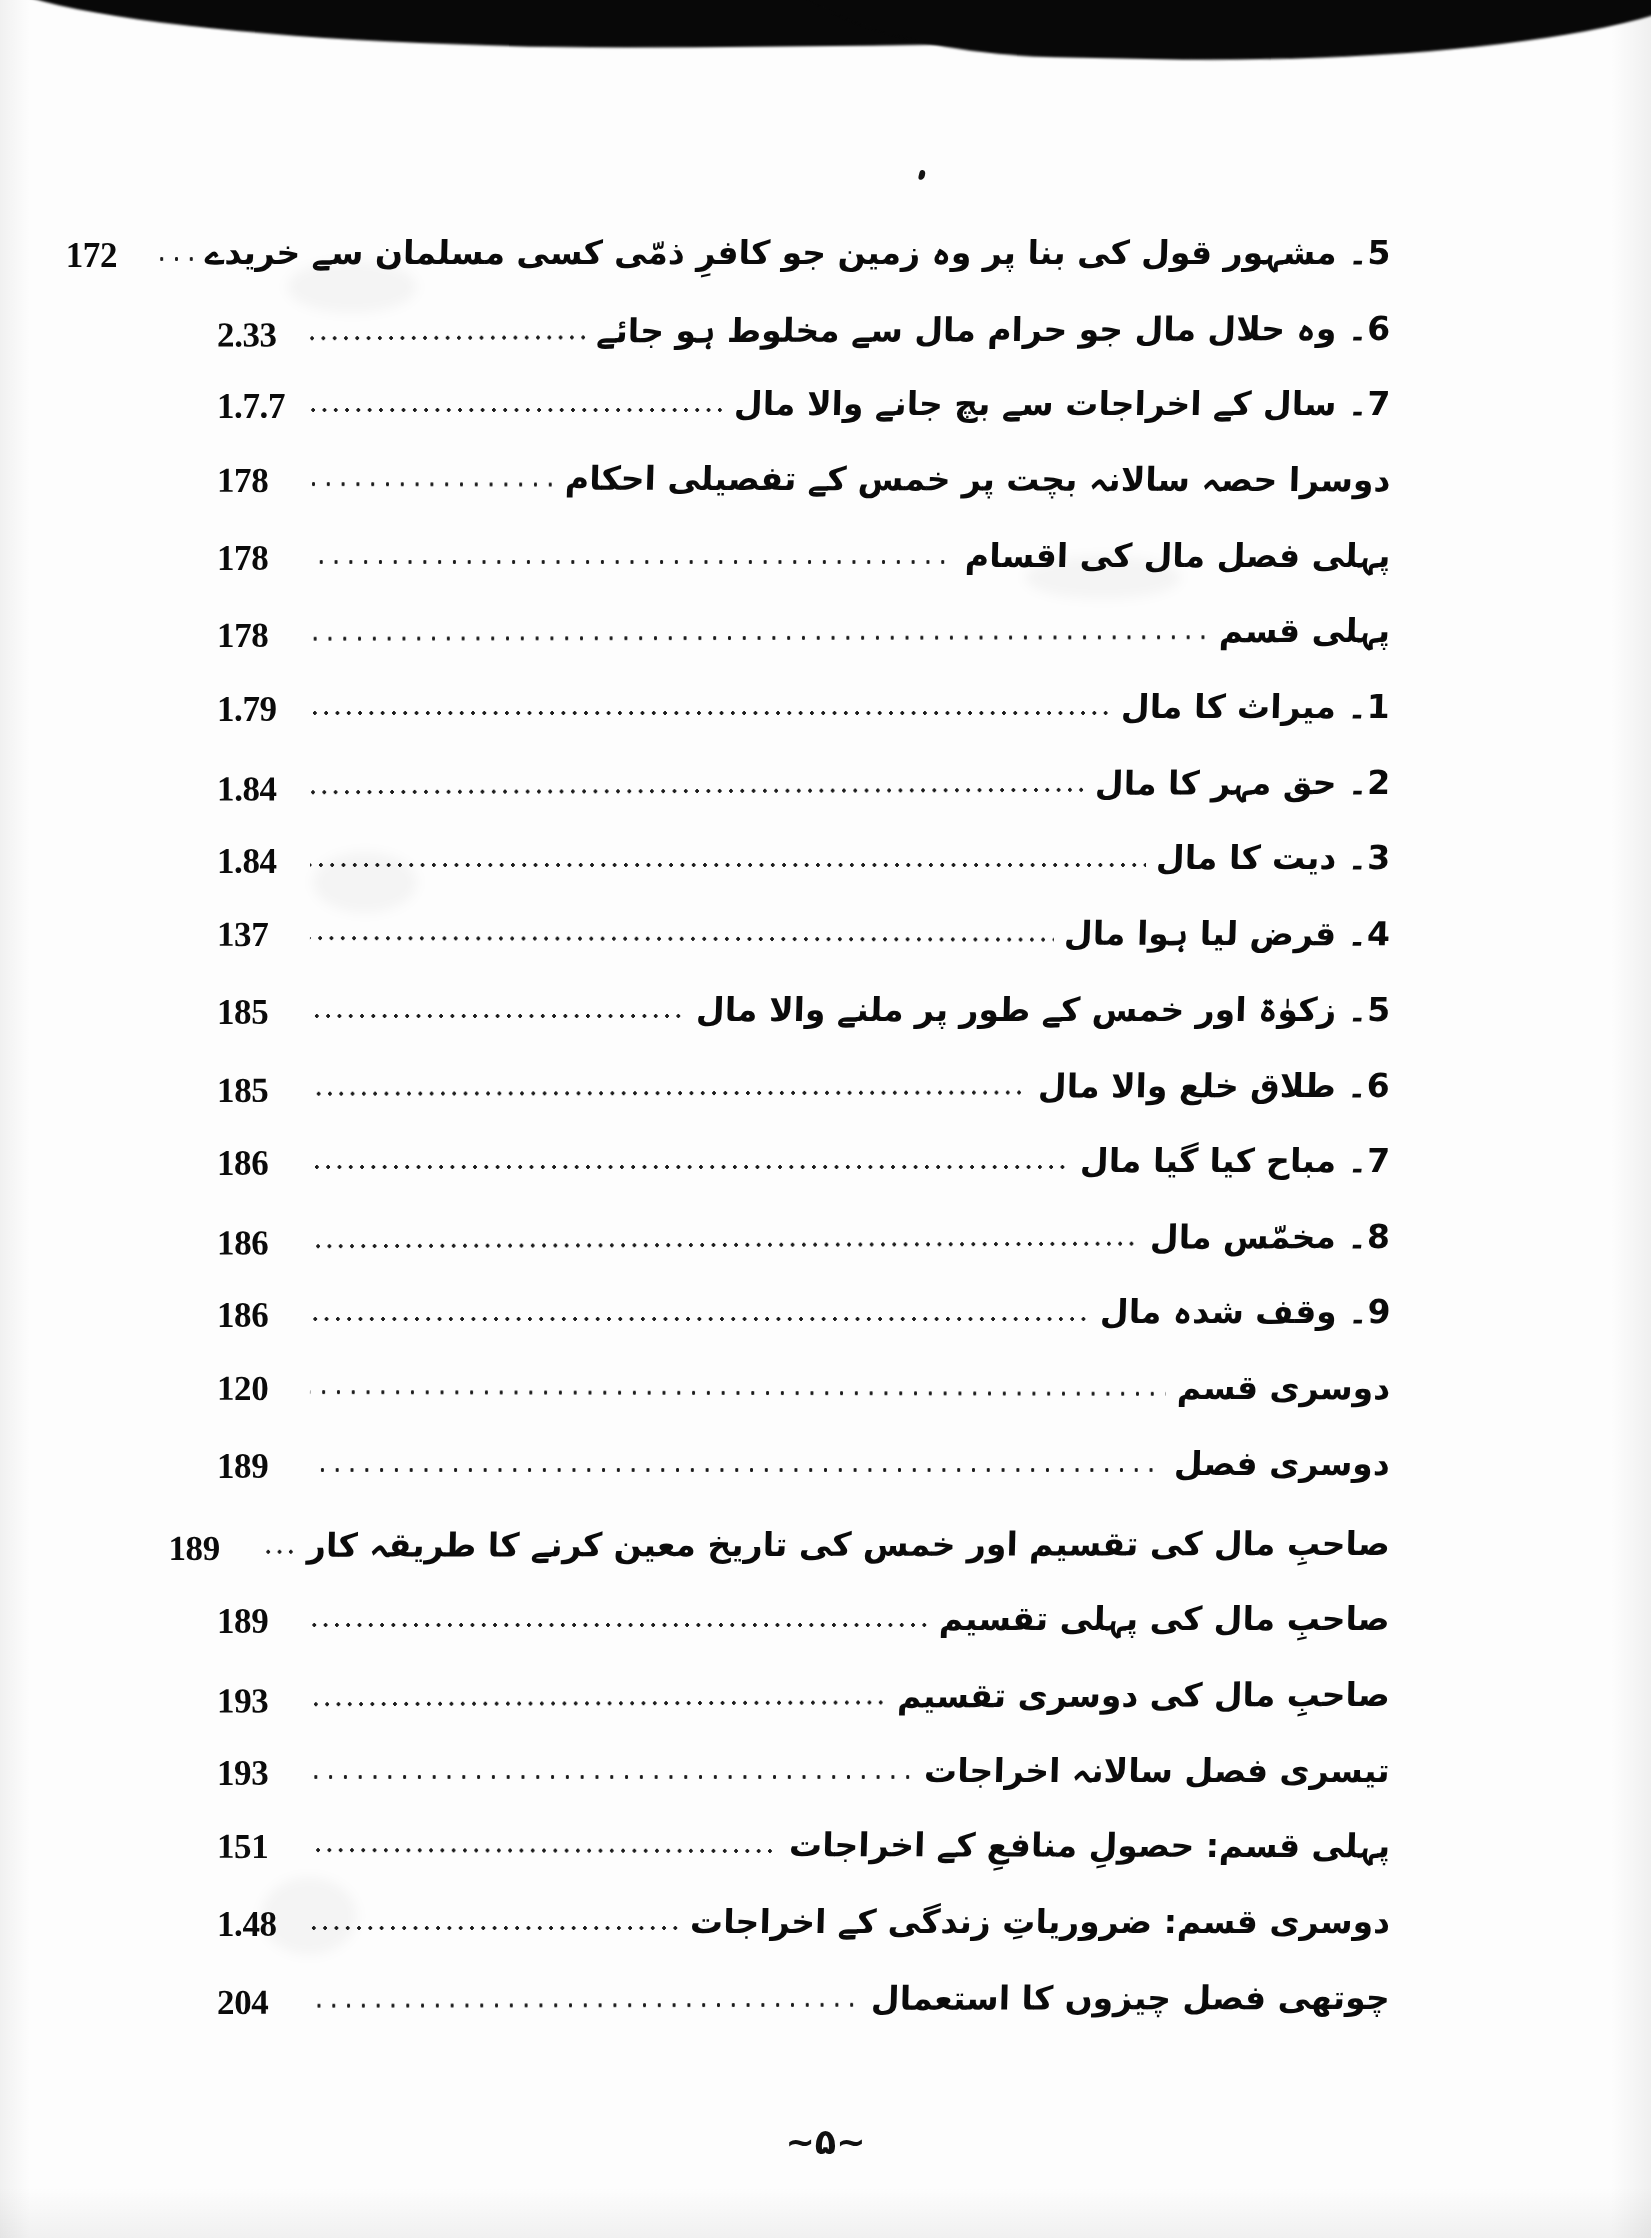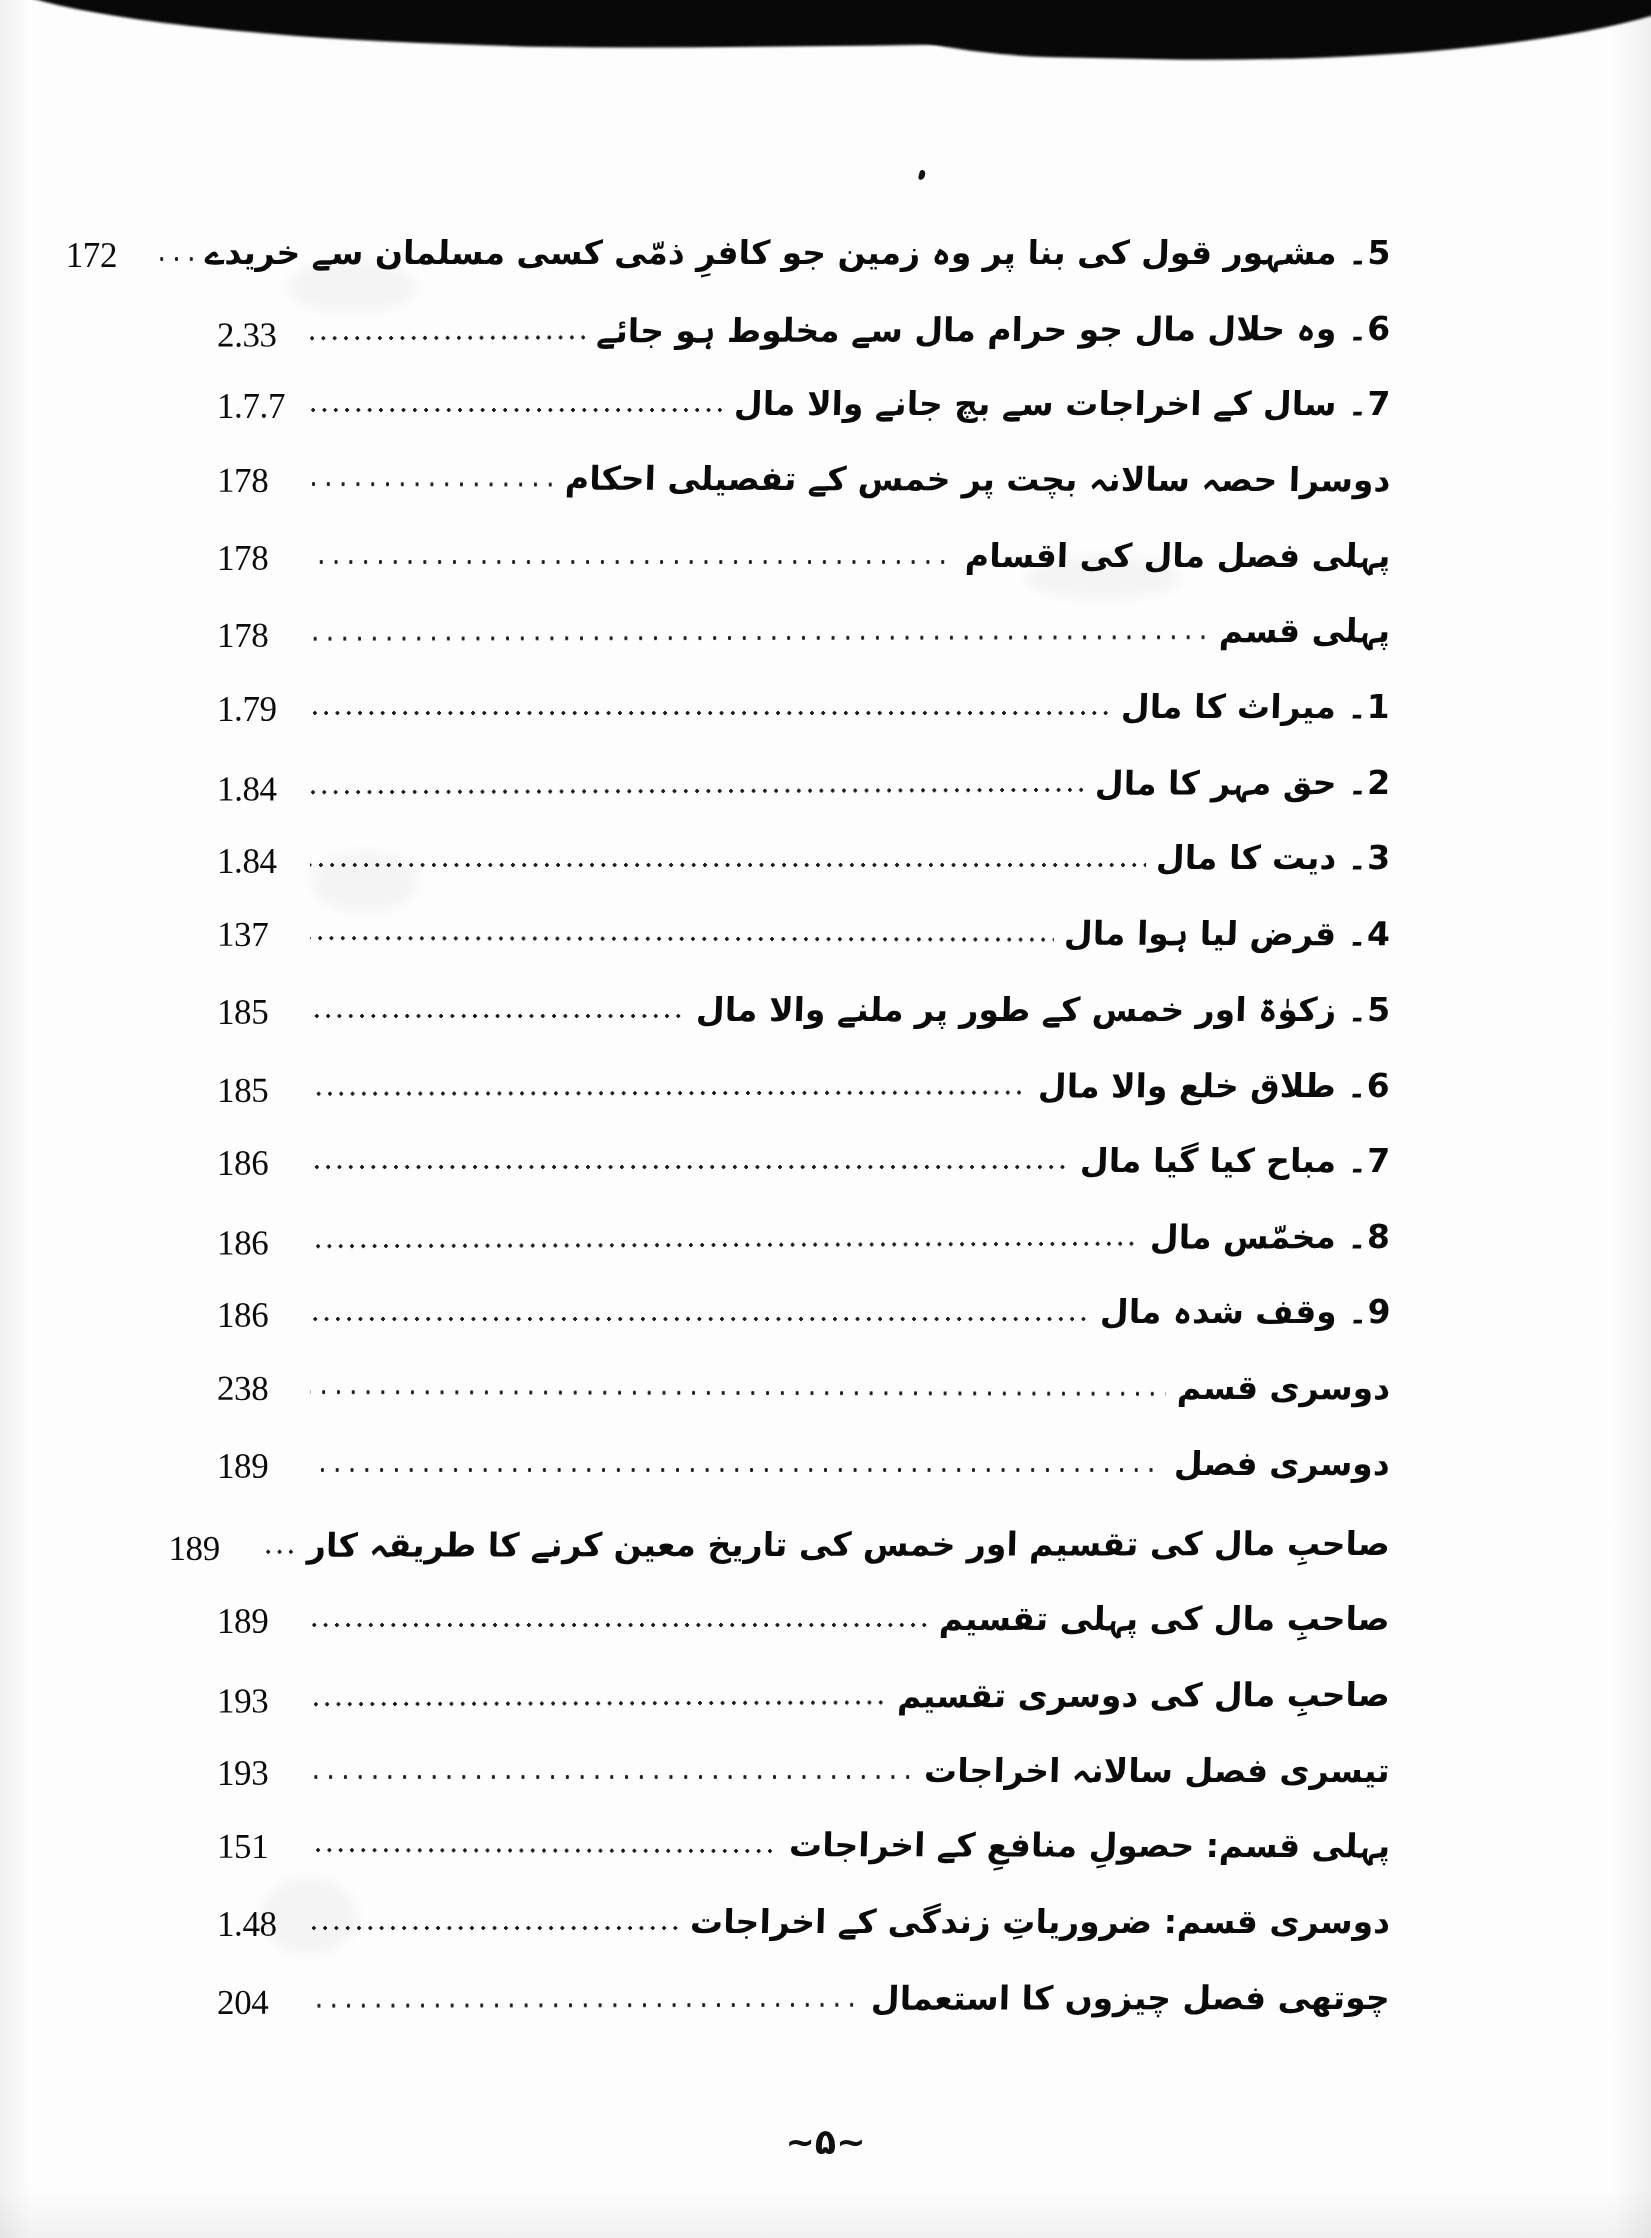--- a/index.html
+++ b/index.html
@@ -117,21 +117,21 @@
     background-position: center;
     opacity: 0.95;
   }
   .leader.dense {
     background-size: 11.3px 6px;
   }
 
   .page-num {
     font-family: "Liberation Serif", "DejaVu Serif", serif;
     font-size: 35px;
-    font-weight: 400;
+    font-weight: 700;
     color: #0b0b0b;
     direction: ltr;
     unicode-bidi: isolate;
     min-width: 83px;
     text-align: left;
     padding-bottom: 7px;
     letter-spacing: -0.4px;
   }
 
   
@@ -260,21 +260,21 @@
 
     <div class="toc-row">
       <span class="entry-title">9۔ وقف شدہ مال</span>
       <span class="leader dense"></span>
       <span class="page-num">186</span>
     </div>
 
     <div class="toc-row r-shift-2">
       <span class="entry-title">دوسری قسم</span>
       <span class="leader"></span>
-      <span class="page-num">238</span>
+      <span class="page-num">120</span>
     </div>
 
     <div class="toc-row">
       <span class="entry-title">دوسری فصل</span>
       <span class="leader"></span>
       <span class="page-num">189</span>
     </div>
 
     <div class="toc-row tall r-shift-3">
       <span class="entry-title">صاحبِ مال کی تقسیم اور خمس کی تاریخ معین کرنے کا طریقہ کار</span>

